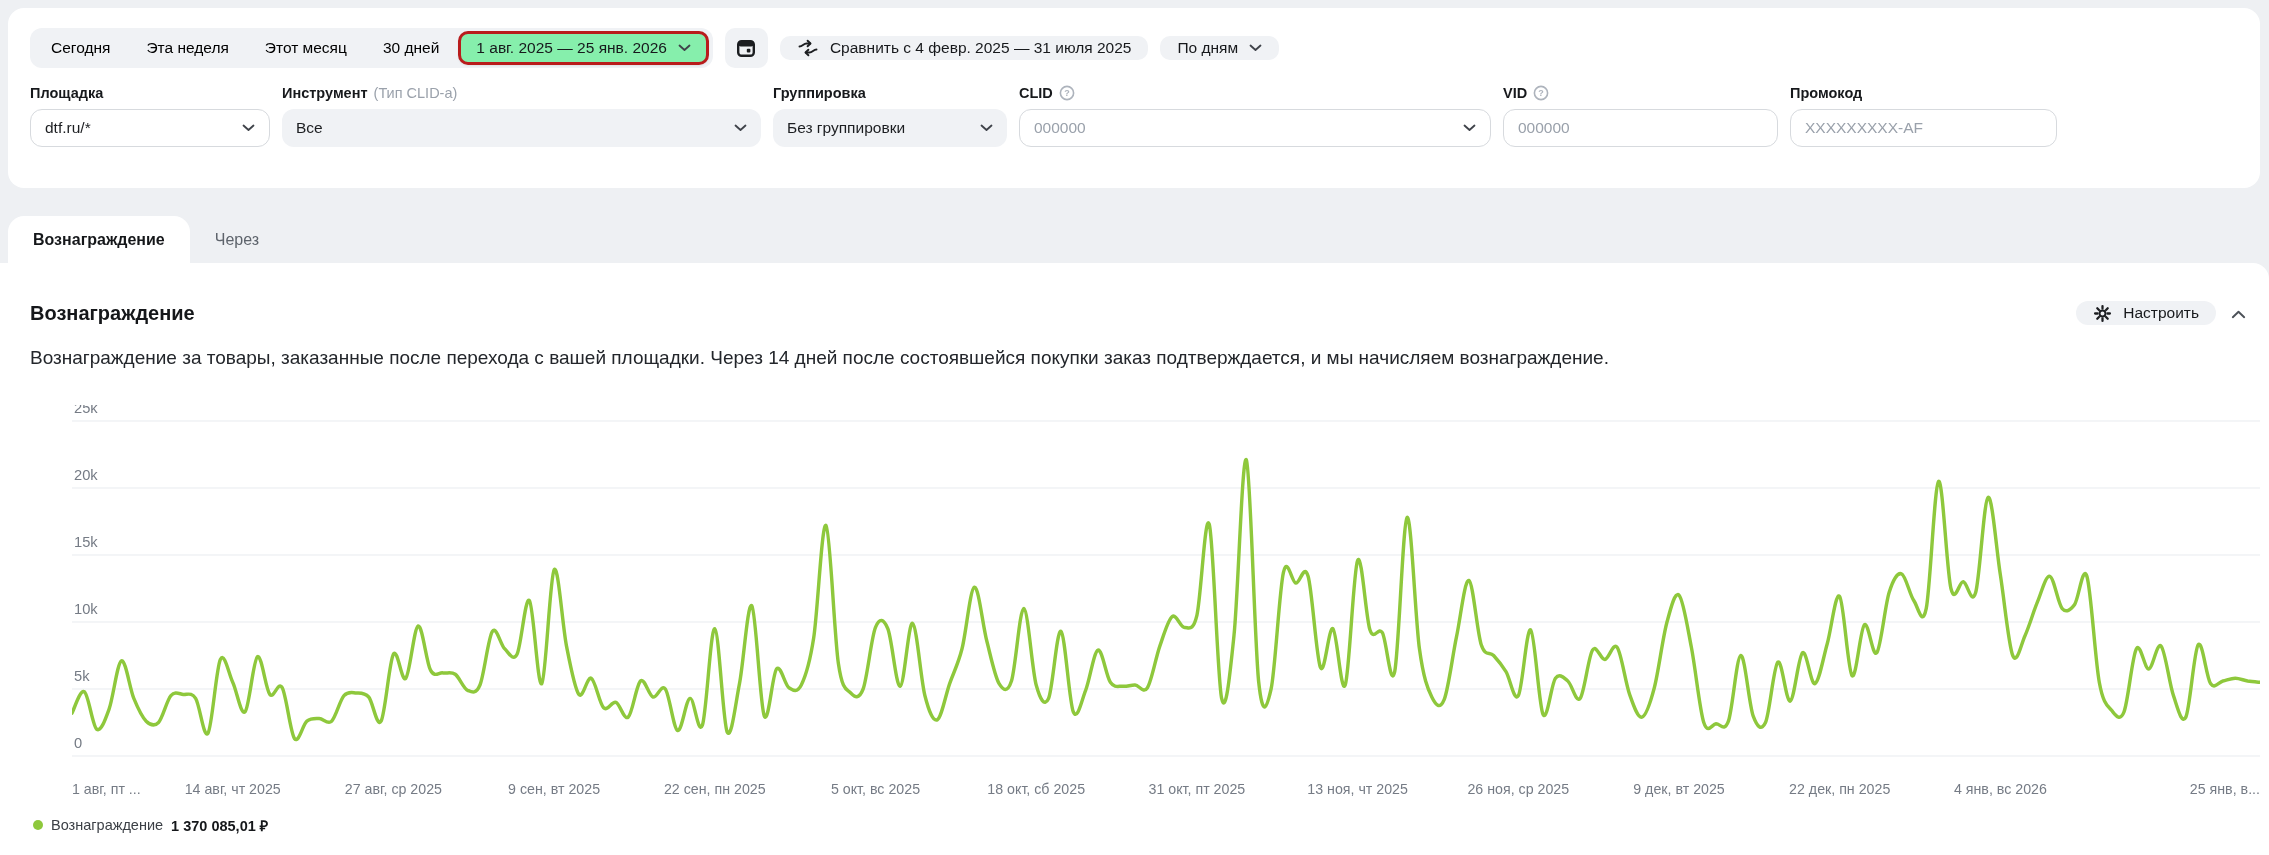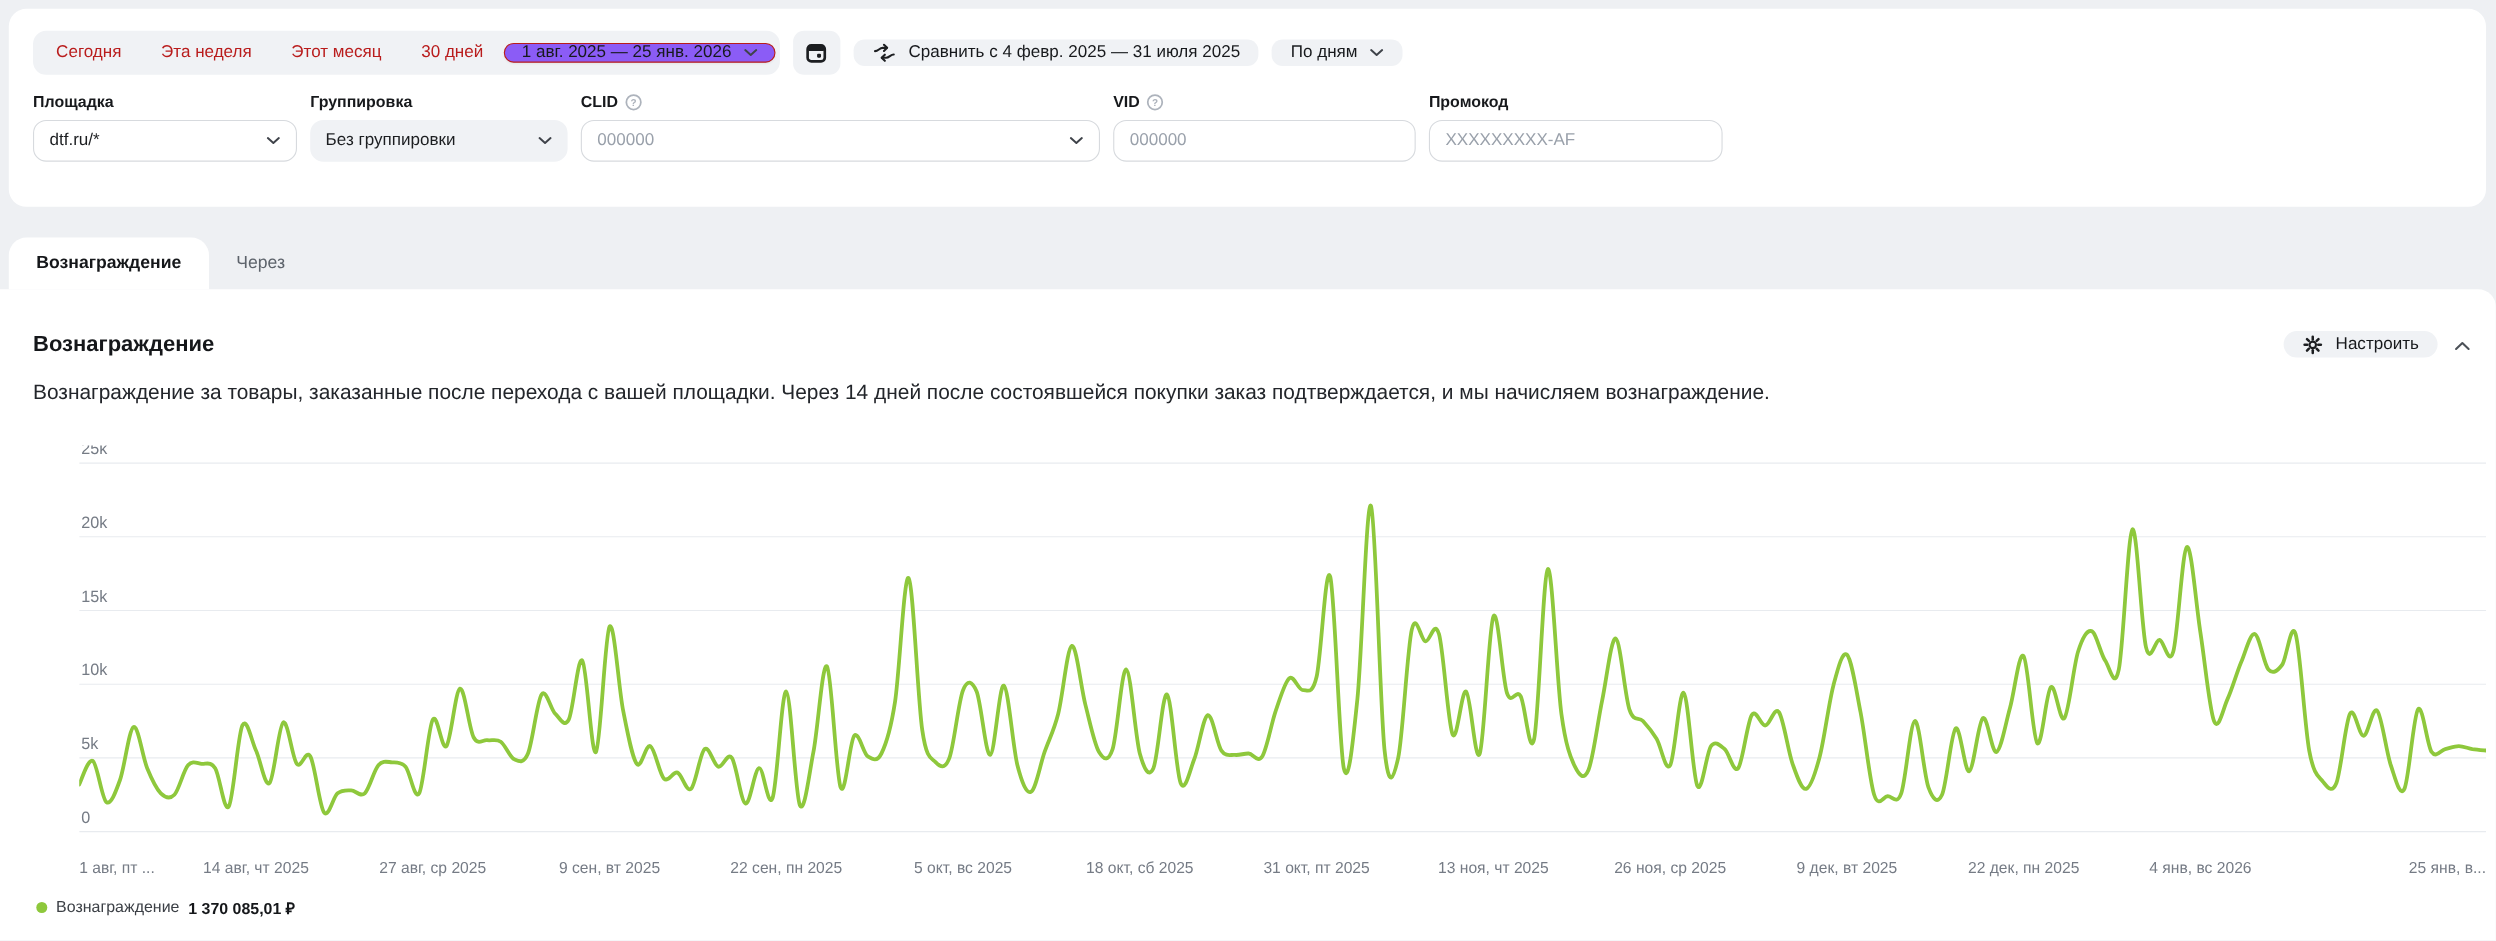--- a/index.html
+++ b/index.html
@@ -14,25 +14,25 @@
 
   
   .top-card {
     position:absolute; left:8px; top:8px; width:2252px; height:180px;
     background:#fff; border-radius:16px; padding:20px 22px;
   }
   .toolbar { display:flex; align-items:center; gap:12px; }
   .seg { display:flex; align-items:center; background:#f0f2f5; border-radius:12px; height:40px; padding:0 3px; }
   .seg-item {
     border:none; background:none; cursor:pointer; height:40px; padding:4px 18px;
-    font-family:"Liberation Sans",sans-serif; font-size:15.5px; color:#b91c1c; white-space:nowrap;
+    font-family:"Liberation Sans",sans-serif; font-size:15.5px; color:#000000; white-space:nowrap;
   }
   .seg-active {
-    display:flex; align-items:center; gap:11px; height:18px; margin:0 1px; padding:0 15px;
-    background:#8b5cf6; border:1px solid #b91c1c; border-radius:10px;
+    display:flex; align-items:center; gap:11px; height:34px; margin:0 1px; padding:0 15px;
+    background:#86efac; border:3px solid #b91c1c; border-radius:10px;
     box-shadow:0 1px 2px rgba(30,32,38,.07); color:#17191c;
   }
   .icon-btn {
     width:43px; height:40px; flex:0 0 auto; display:flex; align-items:center; justify-content:center;
     background:#f0f2f5; border:none; border-radius:10px; cursor:pointer;
   }
   .pill-btn {
     display:flex; align-items:center; gap:11px; height:24px; padding:0 17px;
     background:#f0f2f5; border:none; border-radius:10px; cursor:pointer;
     font-family:"Liberation Sans",sans-serif; font-size:15.5px; color:#17191c; white-space:nowrap;
@@ -129,20 +129,32 @@
             <span>Площадка</span>
           </div>
         <div class="select outline">
           <span>dtf.ru/*</span>
           <svg width="13" height="8" viewBox="0 0 13 8">
               <path d="M1.5 1.5 L6.5 6 L11.5 1.5" fill="none" stroke="#3f434a" stroke-width="1.8" stroke-linecap="round" stroke-linejoin="round"></path>
             </svg>
         </div>
       </div>
 
+      <div style="width:479px">
+        <div class="f-label">
+          <span>Инструмент</span>
+          <span class="f-hint">(Тип CLID-а)</span>
+        </div>
+        <div class="select filled">
+          <span>Все</span>
+          <svg width="13" height="8" viewBox="0 0 13 8">
+              <path d="M1.5 1.5 L6.5 6 L11.5 1.5" fill="none" stroke="#3f434a" stroke-width="1.8" stroke-linecap="round" stroke-linejoin="round"></path>
+            </svg>
+        </div>
+      </div>
 
       <div style="width:234px">
         <div class="f-label">
             <span>Группировка</span>
           </div>
         <div class="select filled">
           <span>Без группировки</span>
           <svg width="13" height="8" viewBox="0 0 13 8">
               <path d="M1.5 1.5 L6.5 6 L11.5 1.5" fill="none" stroke="#3f434a" stroke-width="1.8" stroke-linecap="round" stroke-linejoin="round"></path>
             </svg>

